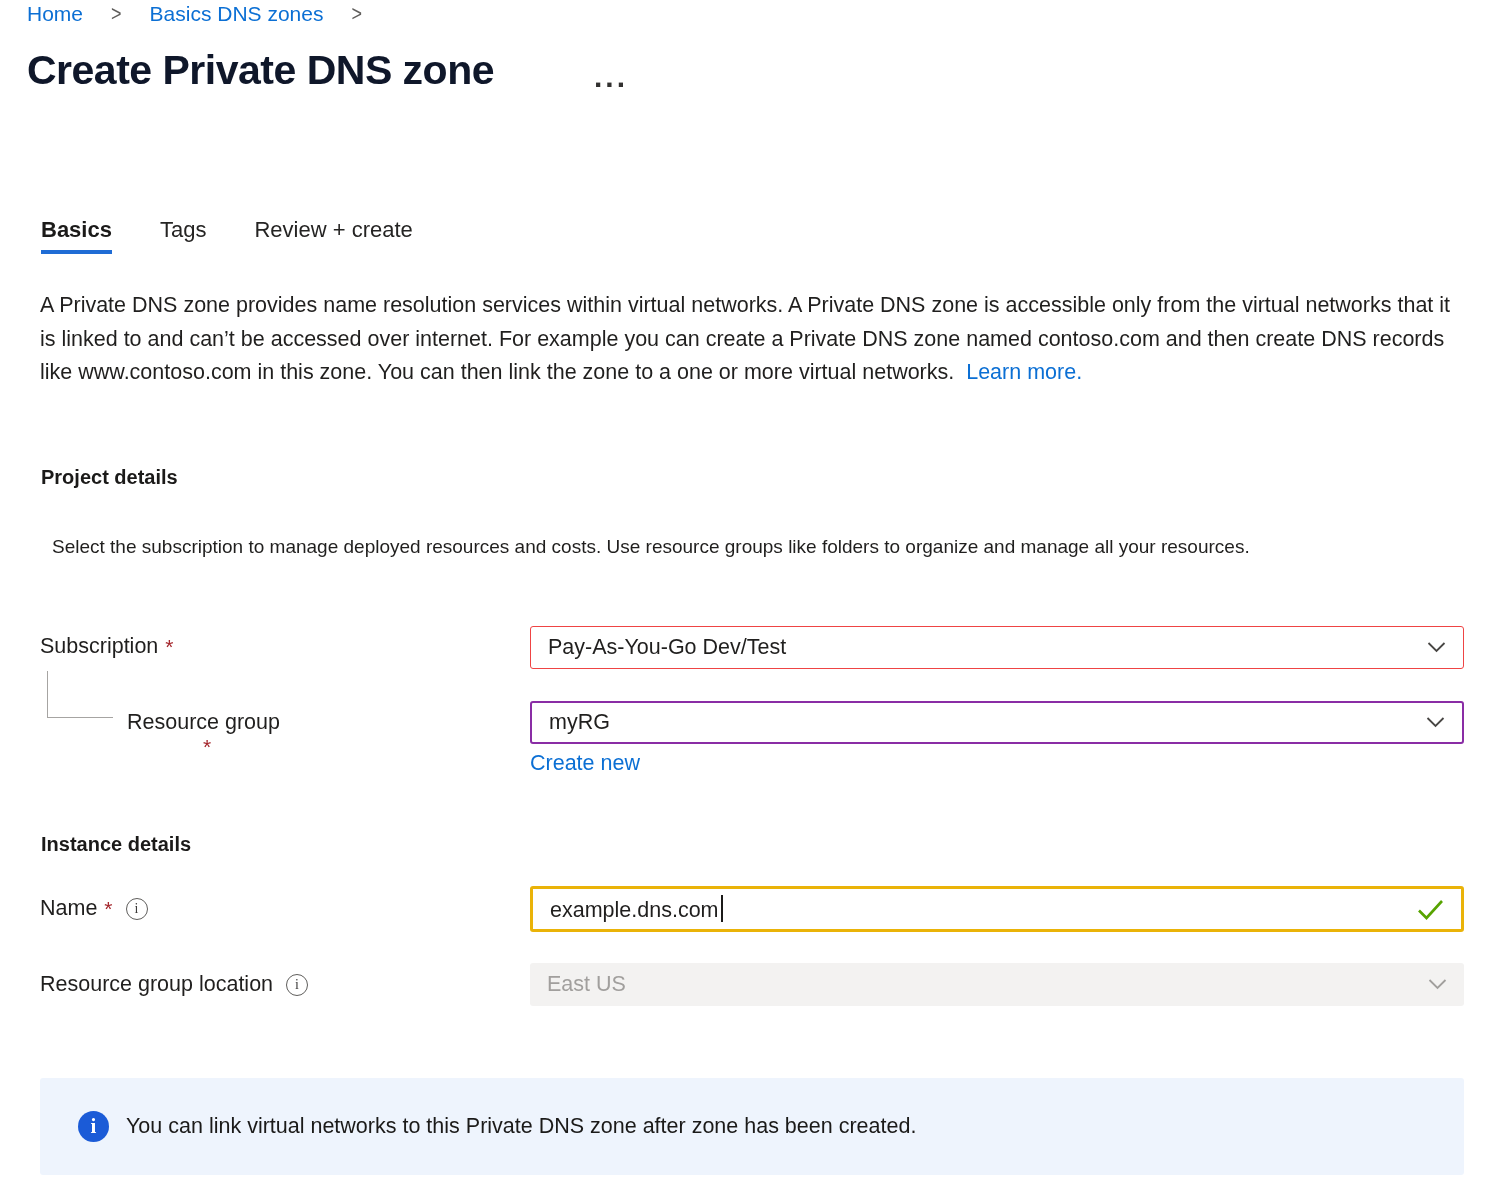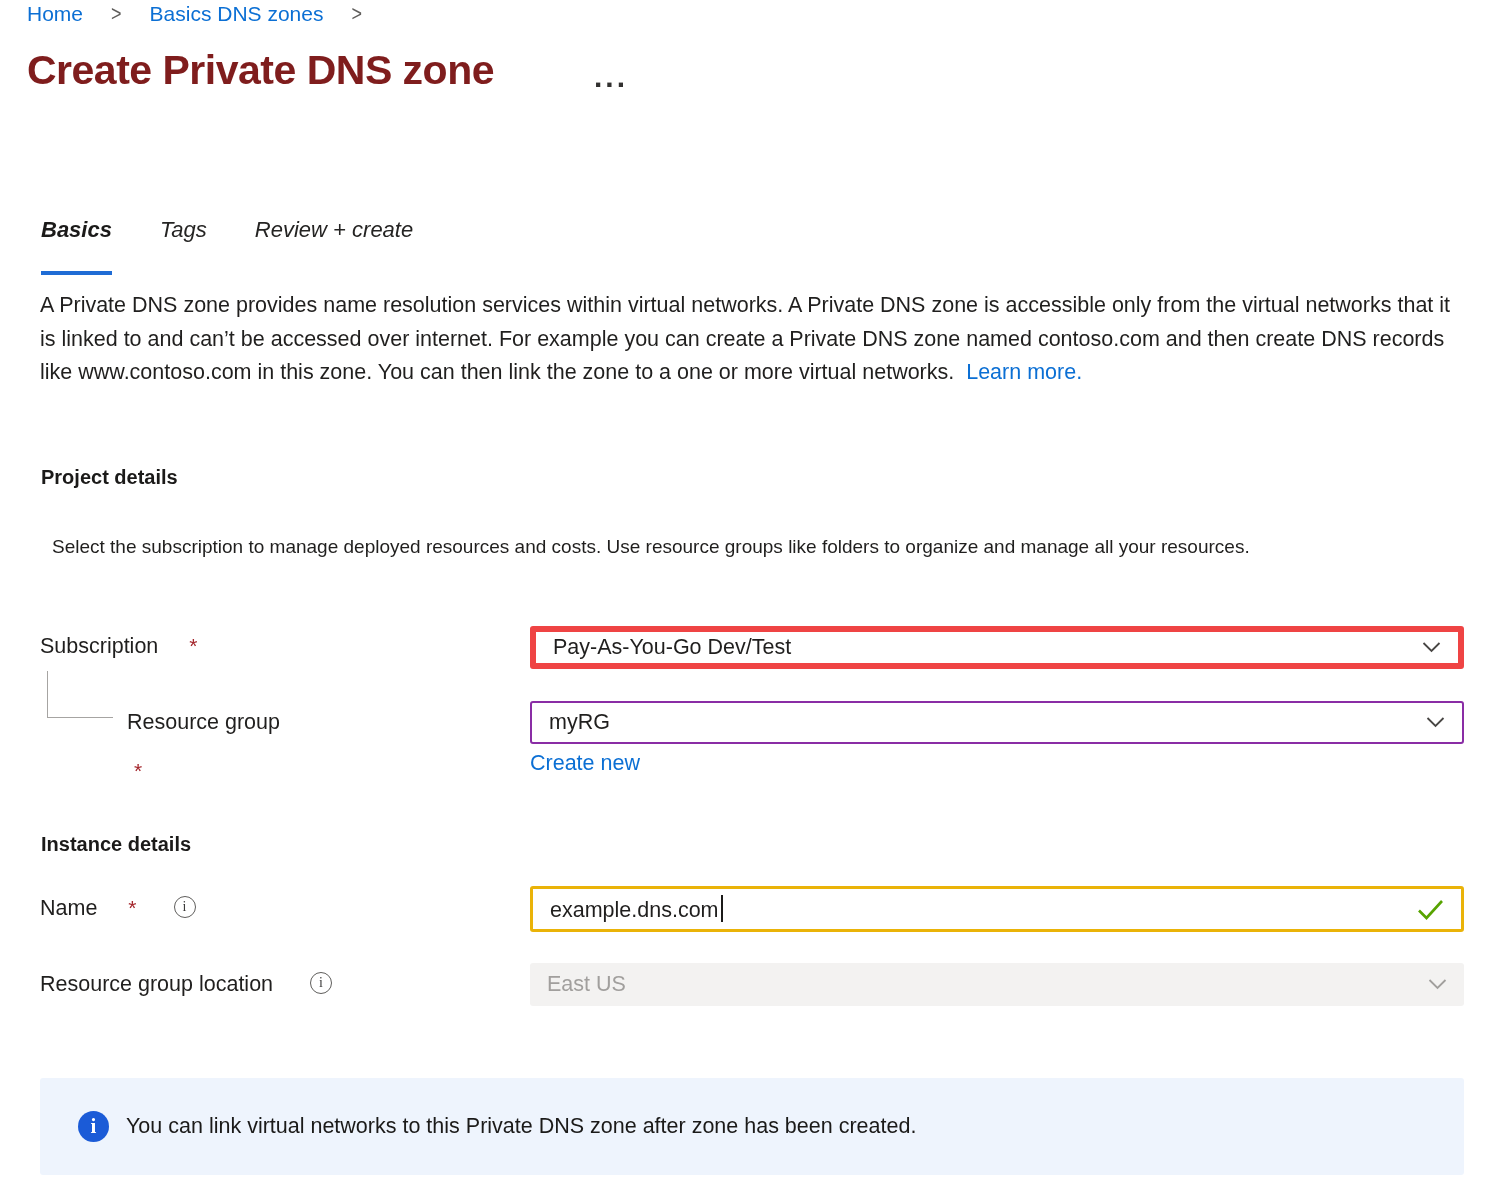--- a/index.html
+++ b/index.html
@@ -18,55 +18,55 @@
     position: absolute; left: 27px; top: 2px;
     display: flex; align-items: center; gap: 28px;
     font-size: 21px;
   }
   .crumb { color: #0b6fd4; text-decoration: none; cursor: pointer; }
   .crumb-sep { color: #605e5c; font-size: 18px; transform: scaleY(1.25); font-weight: 400; }
 
   
   .page-title {
     position: absolute; left: 27px; top: 47px; margin: 0;
-    font-size: 41px; font-weight: 700; letter-spacing: -0.5px; color: #7f1d1d;
+    font-size: 41px; font-weight: 700; letter-spacing: -0.5px; color: #0f172a;
   }
   .more-button {
     position: absolute; left: 590px; top: 58px;
     background: none; border: none; cursor: pointer;
     font-size: 30px; font-weight: 700; letter-spacing: 3px; color: #323130;
     line-height: 1; padding: 4px;
   }
 
   
   .tabs {
     position: absolute; left: 41px; top: 217px;
     display: flex; gap: 48px; font-size: 22px;
   }
-  .tab { padding-bottom: 28px; cursor: pointer; color: #252423; font-style: italic; }
+  .tab { padding-bottom: 7px; cursor: pointer; color: #252423; }
   .tab.active { font-weight: 700; color: #1b1a19; border-bottom: 4px solid #1f6cd5; }
 
   
   .intro {
     position: absolute; left: 40px; top: 289px; width: 1414px; margin: 0;
     font-size: 21.5px; line-height: 33.5px; color: #201f1e;
   }
   .link { color: #0b6fd4; text-decoration: none; cursor: pointer; }
   .section-heading { position: absolute; left: 40px; margin: 1px; font-size: 20px; font-weight: 700; color: #1b1a19; }
   #project-heading { top: 465px; }
   #instance-heading { top: 832px; }
   .desc {
     position: absolute; left: 40px; top: 518px; width: 1420px; margin: 12px;
     font-size: 19px; line-height: 34px;
   }
 
   
   .field-label {
     position: absolute; font-size: 21.5px; color: #201f1e;
-    display: flex;  gap: 24px;
+    display: flex; align-items: center;
   }
   #subscription-label { left: 40px; top: 634px; }
   #rg-label { left: 127px; top: 710px; flex-direction: column; }
   #name-label { left: 40px; top: 896px; }
   #location-label { left: 40px; top: 972px; }
   .req { color: #a4262c; margin-left: 7px; font-size: 21px; }
   .info-badge {
     width: 22px; height: 22px; margin-left: 13px;
     border: 1.4px solid #5f5e5c; border-radius: 50%;
     display: inline-flex; align-items: center; justify-content: center;
@@ -77,21 +77,21 @@
     position: absolute; left: 47px; top: 671px; width: 66px; height: 47px;
     border-left: 1.5px solid #a6a4a2; border-bottom: 1.5px solid #a6a4a2;
   }
 
   .dropdown, .textbox {
     position: absolute; left: 530px; width: 934px; height: 43px;
     border-radius: 3px; background: #ffffff;
     display: flex; align-items: center; justify-content: space-between;
     padding: 0 17px; font-size: 21.5px; color: #201f1e;
   }
-  #subscription-dropdown { top: 626px; border: 6px solid #ef4444; cursor: pointer; }
+  #subscription-dropdown { top: 626px; border: 1px solid #ef4444; cursor: pointer; }
   #rg-dropdown { top: 701px; border: 2px solid #8a2da5; cursor: pointer; }
   .create-new { position: absolute; left: 530px; top: 751px; font-size: 21.5px; }
 
   #name-input { top: 886px; height: 46px; border: 3px solid #eab308; cursor: text; }
   .text-caret { display: inline-block; width: 2px; height: 27px; background: #1b1a19; margin-left: 2px; vertical-align: -5px; }
 
   #location-field { top: 963px; border: none; background: #f3f2f1; color: #a19f9d; }
 
   .chev { flex: 0 0 auto; }
 

